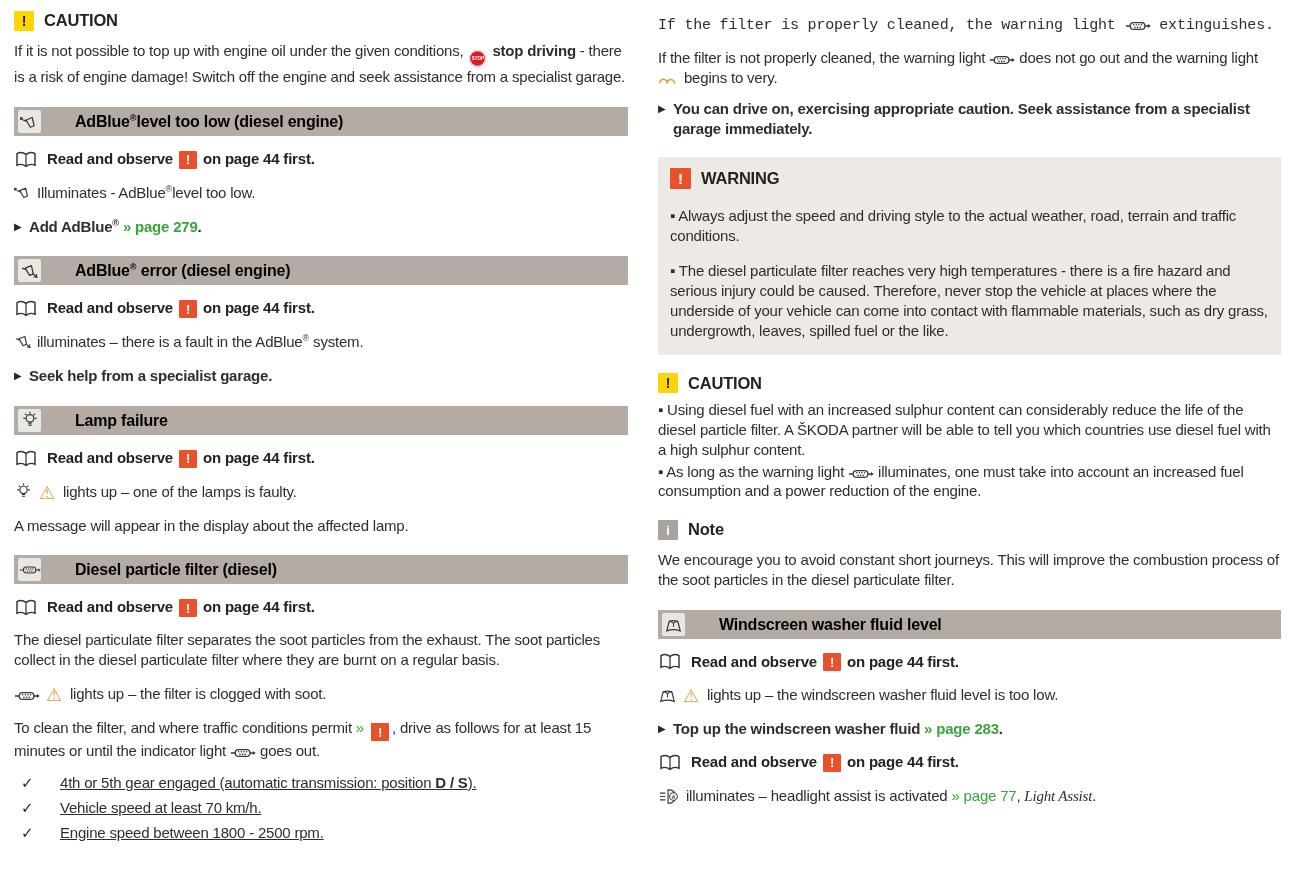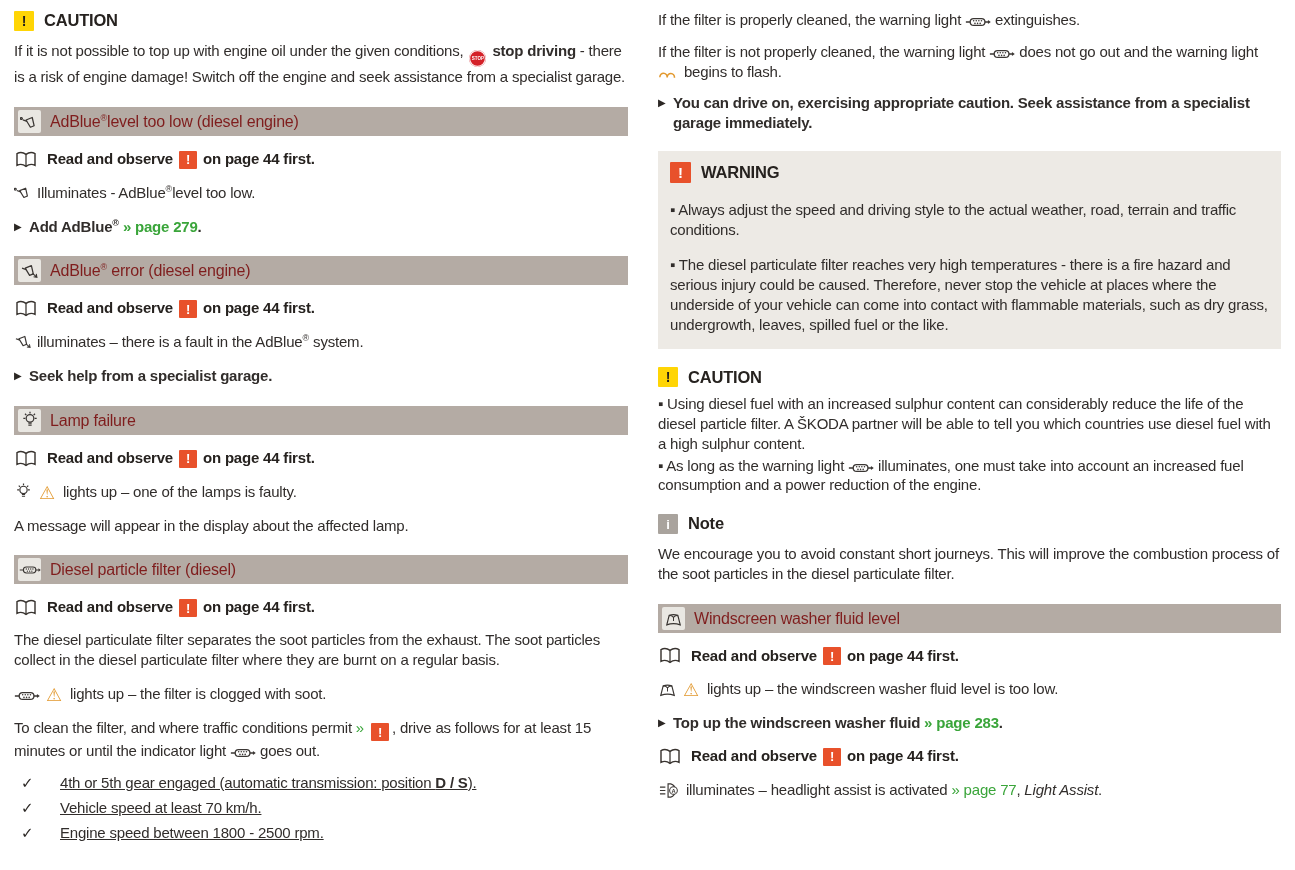--- a/index.html
+++ b/index.html
@@ -13,21 +13,21 @@
   .page { display:flex; padding:10px 14px 0 14px; gap:30px; }
   .col-left  { width:614px; }
   .col-right { width:623px; }
 
   
   .sec-h { display:flex; align-items:center; background:var(--c-header-bg,#b4aba4);
            padding:3px 4px; margin:20px 0 0 0; height:29px; }
   .sec-h .chip { width:23px; height:23px; flex:0 0 23px; background:var(--c-header-chip-bg,#e9e7e2);
            display:flex; align-items:center; justify-content:center; margin-right:9px; border-radius:2px;
            color:#38332f; }
-  .sec-h .t { font-weight:normal; font-size:16px; color:#7f1d1d; letter-spacing:-0.2px; }
+  .sec-h .t { font-weight:bold; font-size:16px; color:#000000; letter-spacing:-0.2px;margin-left:25px; }
   sup { font-size:9px; vertical-align:6px; letter-spacing:0; }
 
   
   .read { display:flex; align-items:flex-end; margin:13px 0; font-weight:bold; color:#26221f; }
   .read .bk { color:#38332f; margin-right:9px; flex:0 0 auto; }
   .read .gap { width:6px; }
 
   .badge { display:inline-flex; align-items:center; justify-content:center;
            font-weight:bold; border-radius:1px; }
   .badge-o { width:18px; height:18px; background:var(--c-accent-orange,#e8512b); color:#fff; font-size:13px; }
@@ -39,21 +39,21 @@
                font-size:16.5px; color:#26221f; margin:10px 0 6px 0; }
 
   .p { margin:12px 0; }
   .tight { margin:9px 0; }
 
   .action { display:flex; margin:12px 0; }
   .action .ar { flex:0 0 15px; font-size:10px; padding-top:3px; color:#2b2724; }
   .action .tx { flex:1;font-weight:bold; }
 
   .green { color:var(--c-accent-green,#3aa53a); }
-  .it { font-style:italic; }
+  .it { font-style:italic;font-family:Liberation Serif, serif; }
 
   .warn-tri { font-family:"DejaVu Sans",sans-serif; color:var(--c-warn-triangle,#e2992f);
               font-size:18px; vertical-align:-2px; margin:0 4px 0 2px; line-height:1; }
 
   .ic { vertical-align:-4px; color:#3a3633; }
   .ic-orange { color:var(--c-warn-triangle,#e2992f); }
 
   .stop-ic { display:inline-flex; align-items:center; justify-content:center;
              width:17px; height:17px; border-radius:50%;
              background:var(--c-stop-red,#d42128); color:#fff; font-size:4.5px; font-weight:bold;
@@ -277,37 +277,37 @@
       <span class="tx">Vehicle speed at least 70 km/h.</span>
     </div>
     <div class="check-row">
       <span class="ck">✓</span>
       <span class="tx">Engine speed between 1800 - 2500 rpm.</span>
     </div>
   </div>
 
   <div class="col-right">
 
-    <div class="p" style="margin-top:0;">
+    <div class="p" style="margin-top:6px;font-family:Liberation Mono, monospace;">
       <span>If the filter is properly cleaned, the warning light</span>
       <svg class="ic" width="26" height="14" viewBox="0 0 30 16">
           <use href="#sym-dpf"></use>
         </svg>
       <span>extinguishes.</span>
     </div>
     <div class="p">
       <span>If the filter is not properly cleaned, the warning light</span>
       <svg class="ic" width="26" height="14" viewBox="0 0 30 16">
           <use href="#sym-dpf"></use>
         </svg>
       <span>does not go out and the warning light</span>
       <svg class="ic ic-orange" width="22" height="15" viewBox="0 0 24 16">
           <use href="#sym-glow"></use>
         </svg>
-      <span>begins to flash.</span>
+      <span>begins to very.</span>
     </div>
     <div class="action">
       <span class="ar">▶</span>
       <span class="tx">You can drive on, exercising appropriate caution. Seek assistance from a specialist garage immediately.</span>
     </div>
 
     <div class="wbox">
       <div class="cap-title">
         <span class="badge badge-o" style="width:21px;height:21px;font-size:15px;">!</span>
         <span>WARNING</span>

